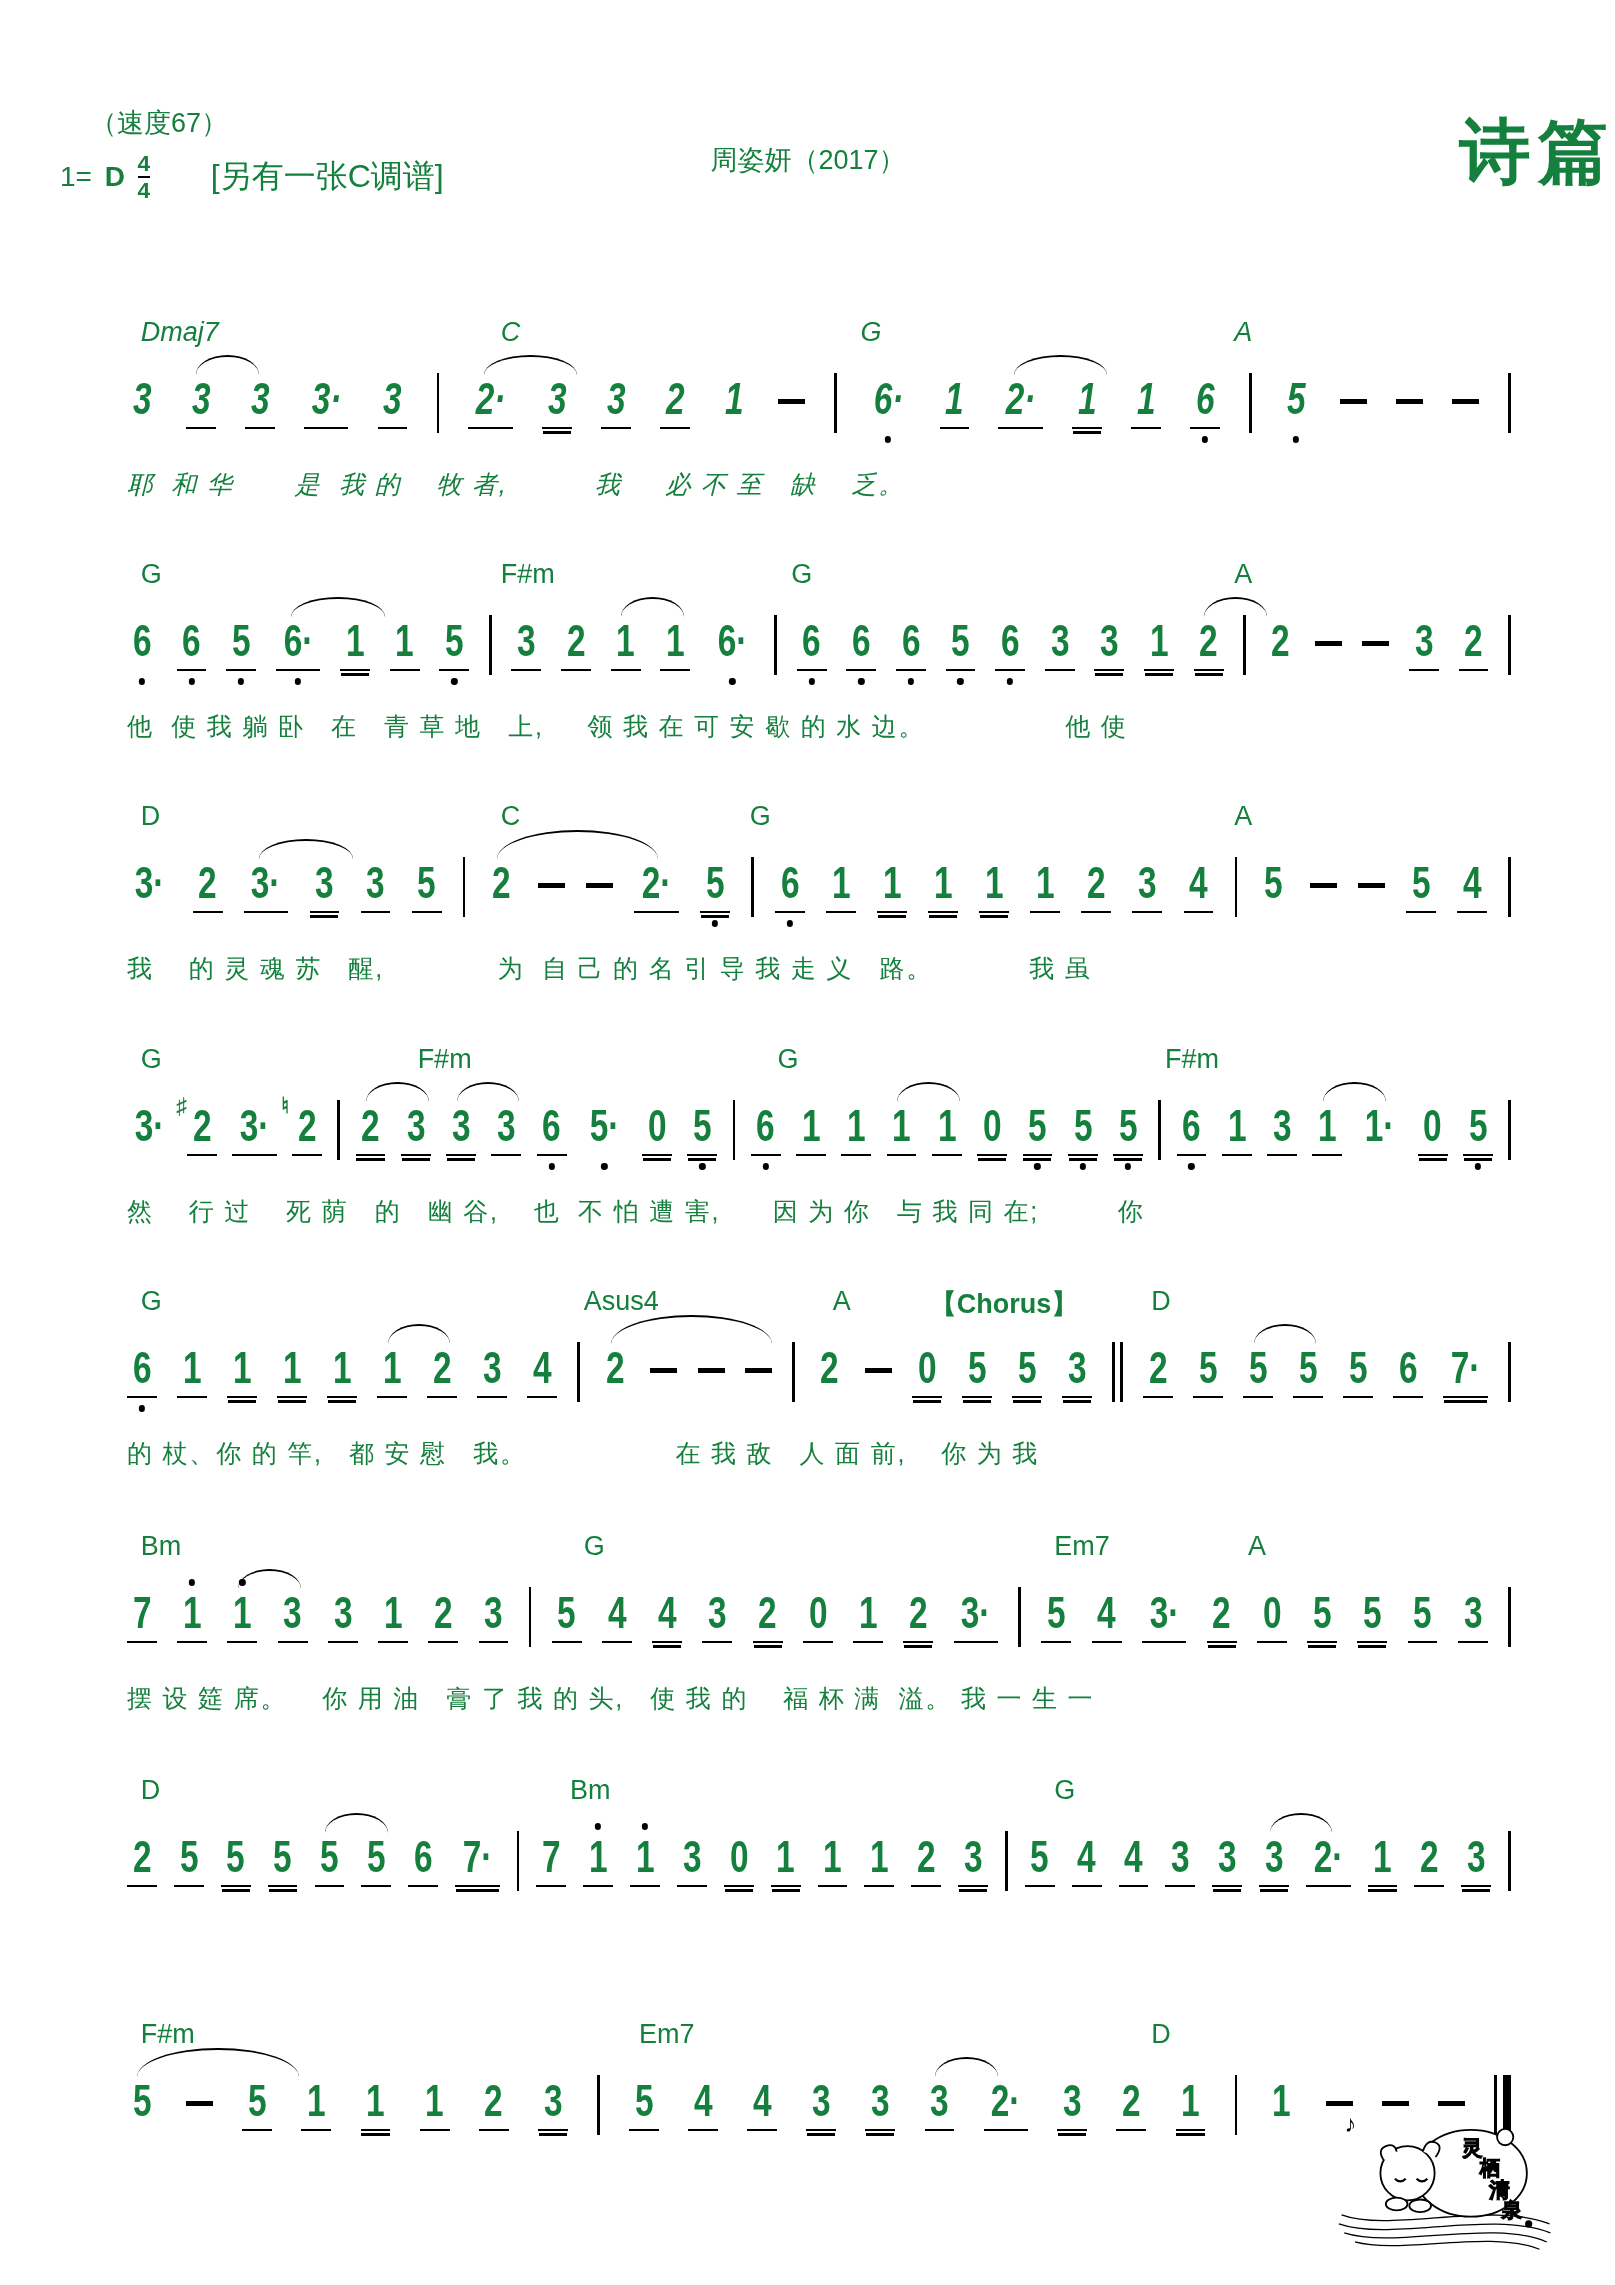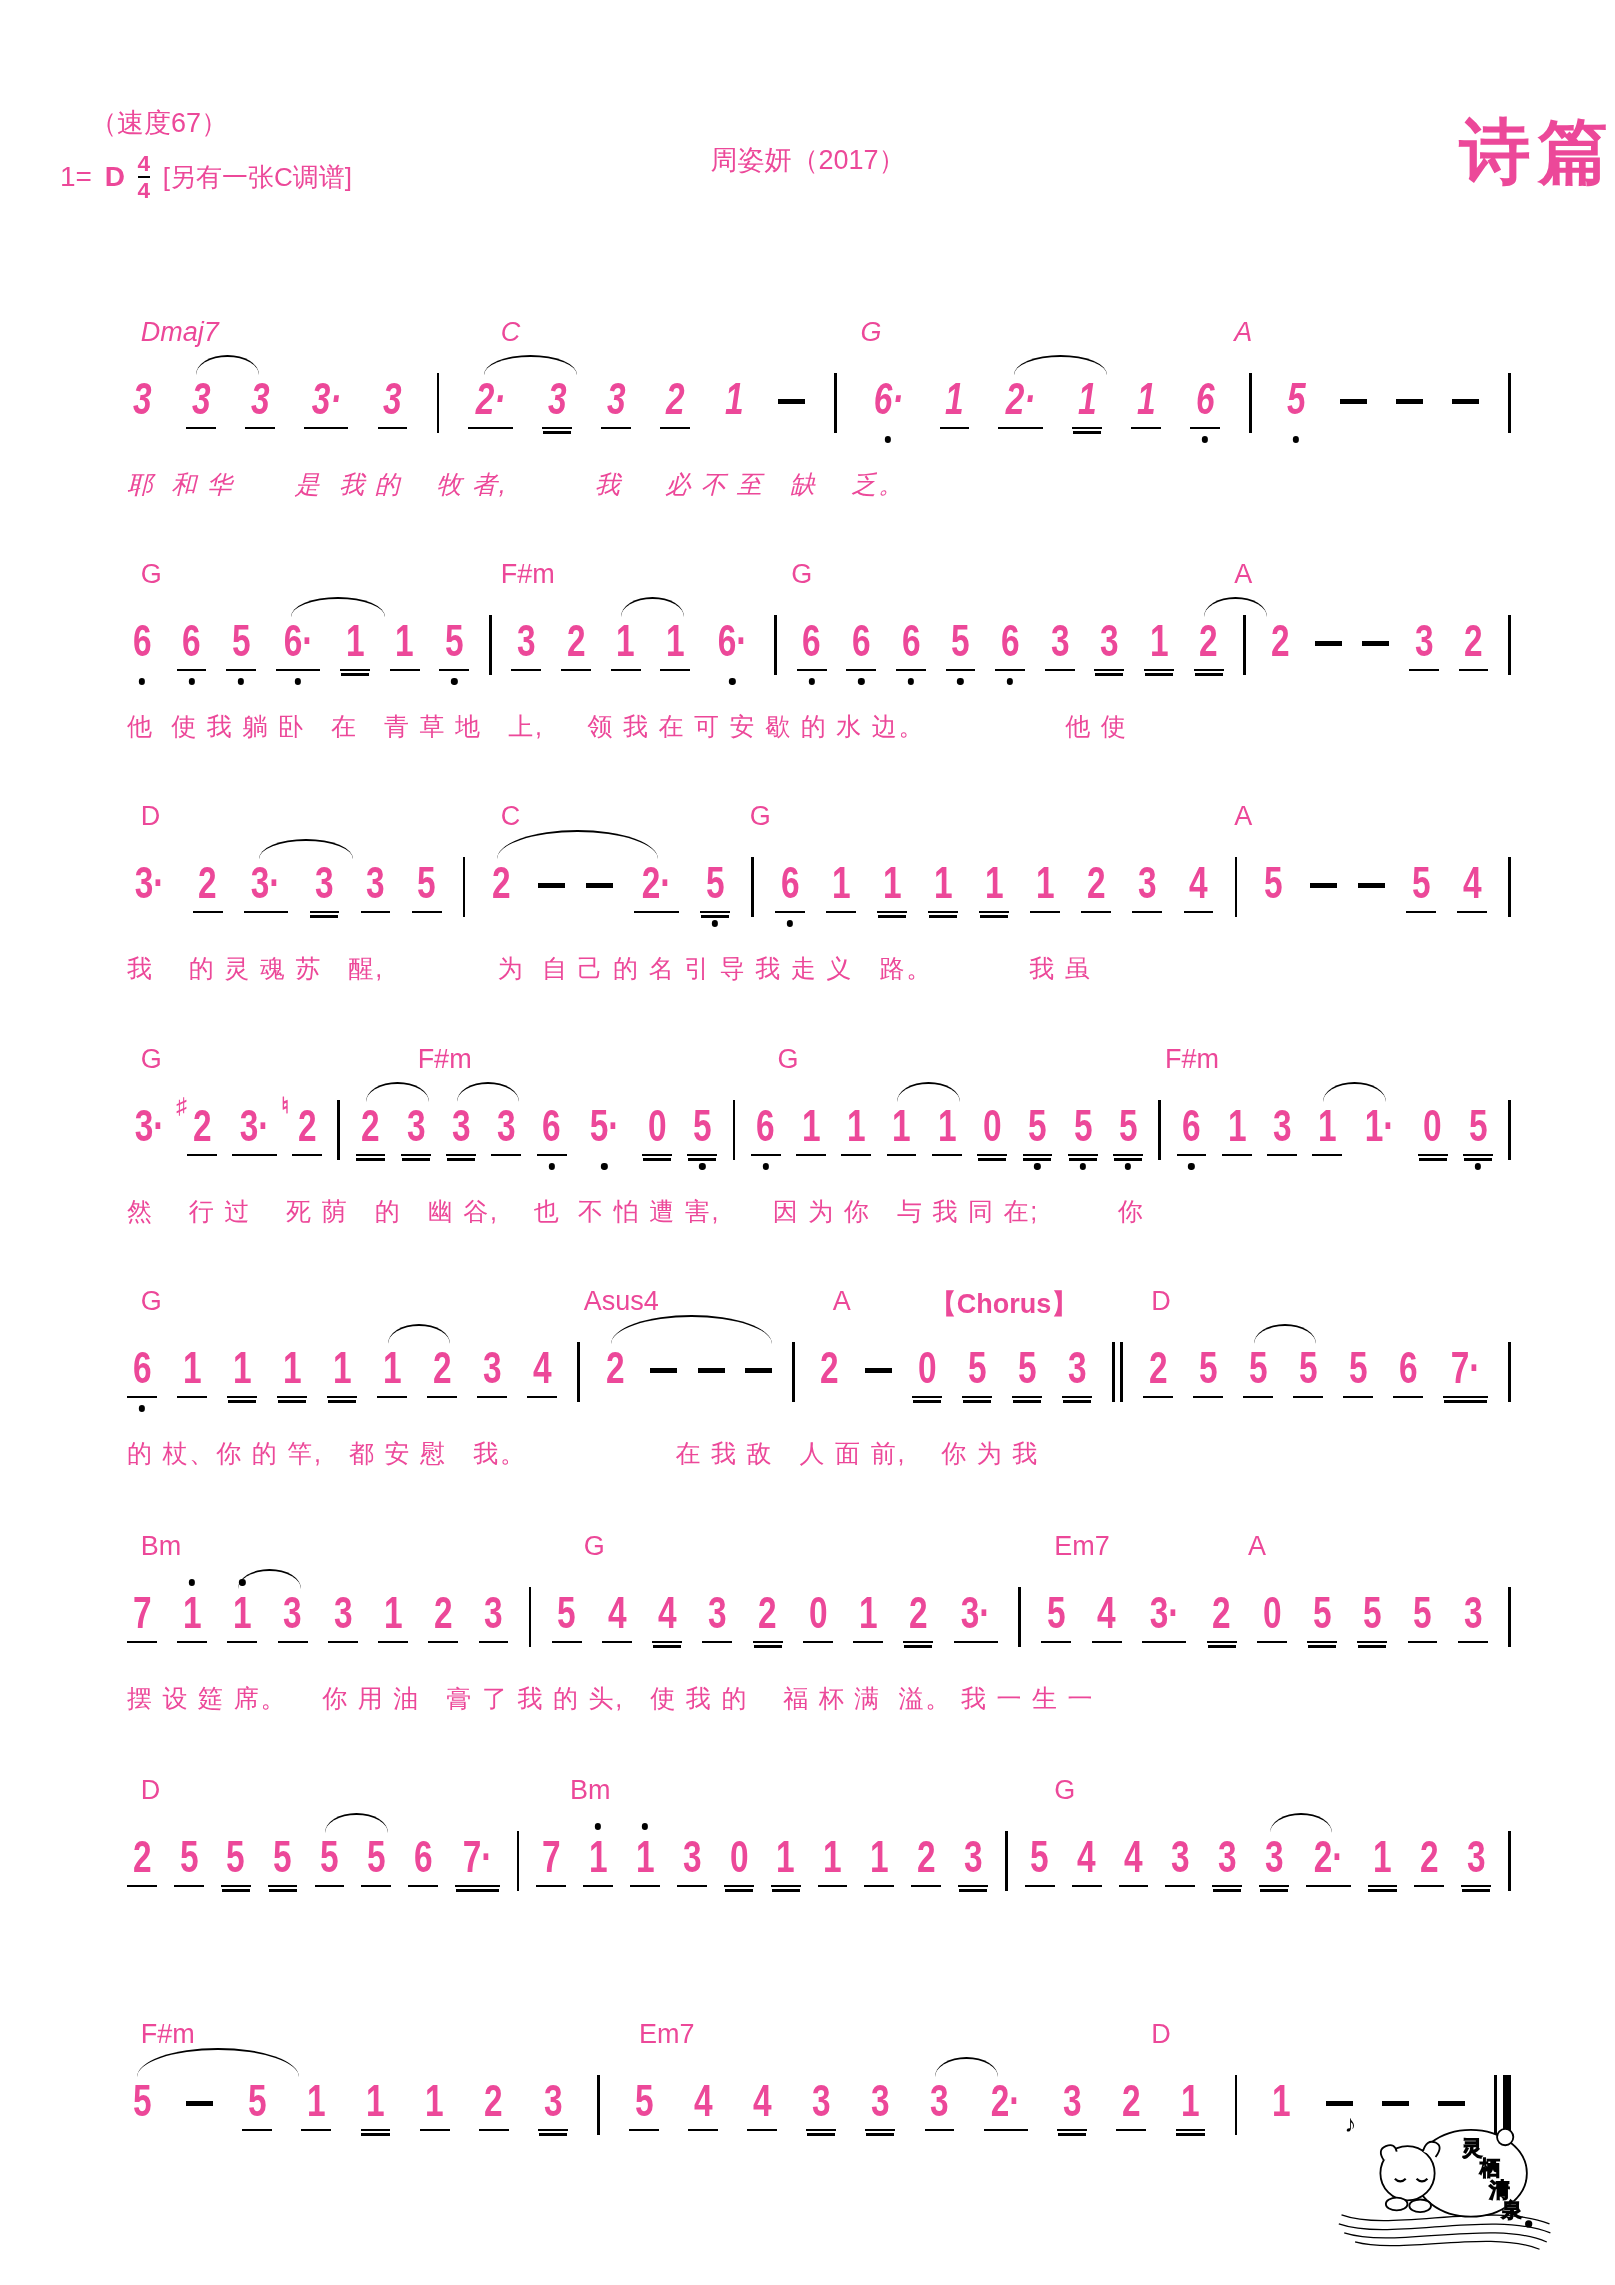--- a/index.html
+++ b/index.html
@@ -1,28 +1,28 @@
 <!DOCTYPE html>
 <html style="font-size:14.5px"><head>
 <meta charset="utf-8">
 <style>
   html,body{margin:0;padding:0;background:#e8e8e8;}
-  .sheet{position:relative;width:1616px;height:2285px;background:#ffffff;color:#ec4899;
+  .sheet{position:relative;width:1616px;height:2285px;background:#ffffff;color:#15803d;
          font-family:"Liberation Sans",sans-serif;overflow:hidden;margin:0 auto;}
   
   .title{position:absolute;top:65px;left:0;width:100%;text-align:right;
          font-size:71px;font-weight:bold;letter-spacing:7.2px;margin-top:40px;}
   .composer{position:absolute;top:142px;left:0;width:100%;text-align:center;font-size:27px;}
   .tempo{position:absolute;top:105px;left:90px;font-size:27px;}
   .keyline{position:absolute;top:152px;left:60px;font-size:28px;display:flex;align-items:center;gap:12.7px;}
   .keyline .keyname{font-weight:bold;}
   .frac{display:inline-flex;flex-direction:column;font-size:22.6px;font-weight:bold;line-height:1.05;
         text-align:center;}
   .frac .den{border-top:2.7px solid #000;padding-top:0.9px;}
-  .cnote{font-size:26px;}
+  .cnote{font-size:32px;margin-left:48px;}
   
   .system{position:absolute;left:127px;width:1384px;height:226px;}
   .chord-row{position:relative;height:40px;font-size:27px;}
   .chord{position:absolute;top:0;white-space:nowrap;}
   .chord.section{font-weight:bold;}
   .note-row{display:flex;justify-content:space-between;align-items:flex-start;
             margin-top:20px;height:76px;}
   .tok{position:relative;display:inline-block;padding:0 2.7px 6.3px 2.7px;line-height:1;}
   .num{display:inline-block;font-size:44px;font-weight:bold;transform:scaleX(.76);transform-origin:center;}
   .acc{position:absolute;top:-9px;left:-11px;font-size:22px;font-weight:bold;}

